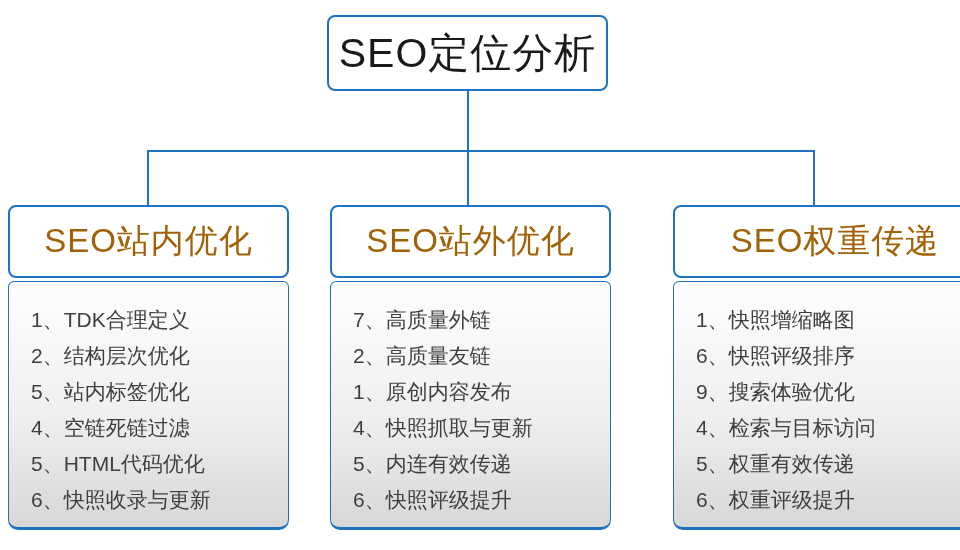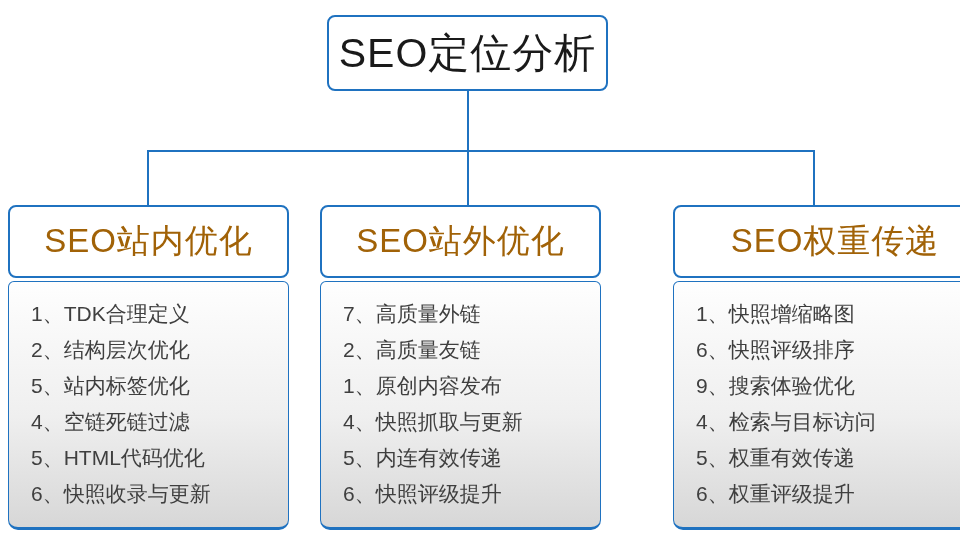--- a/index.html
+++ b/index.html
@@ -37,32 +37,32 @@
     border-radius:8px;
     background:#ffffff;
     display:flex;align-items:center;justify-content:center;
     font-size:33px;color:#a16207;
     letter-spacing:1px;
   }
   .column{
     position:absolute;top:205px;width:281px;height:325px;
   }
   .col1{left:8px;}
-  .col2{left:320px;}
+  .col2{left:330px;}
   .col3{left:673px;width:324px;}
   .col-list{
     position:absolute;
     left:0;top:76px;width:100%;height:249px;
     box-sizing:border-box;
     border:1.5px solid var(--accent);
     border-bottom-width:3px;
     border-radius:6px 6px 10px 10px;
     background:linear-gradient(to bottom,var(--list-top) 0%,#efefef 55%,var(--list-bottom) 100%);
     margin:0;
-    padding:14px 8px 11px 22px;
+    padding:20px 8px 11px 22px;
     list-style:none;
   }
   .col-list li{
     font-size:21px;
     line-height:36px;
     color:#3f3f3f;
     white-space:nowrap;
   }
   .line{
     position:absolute;

